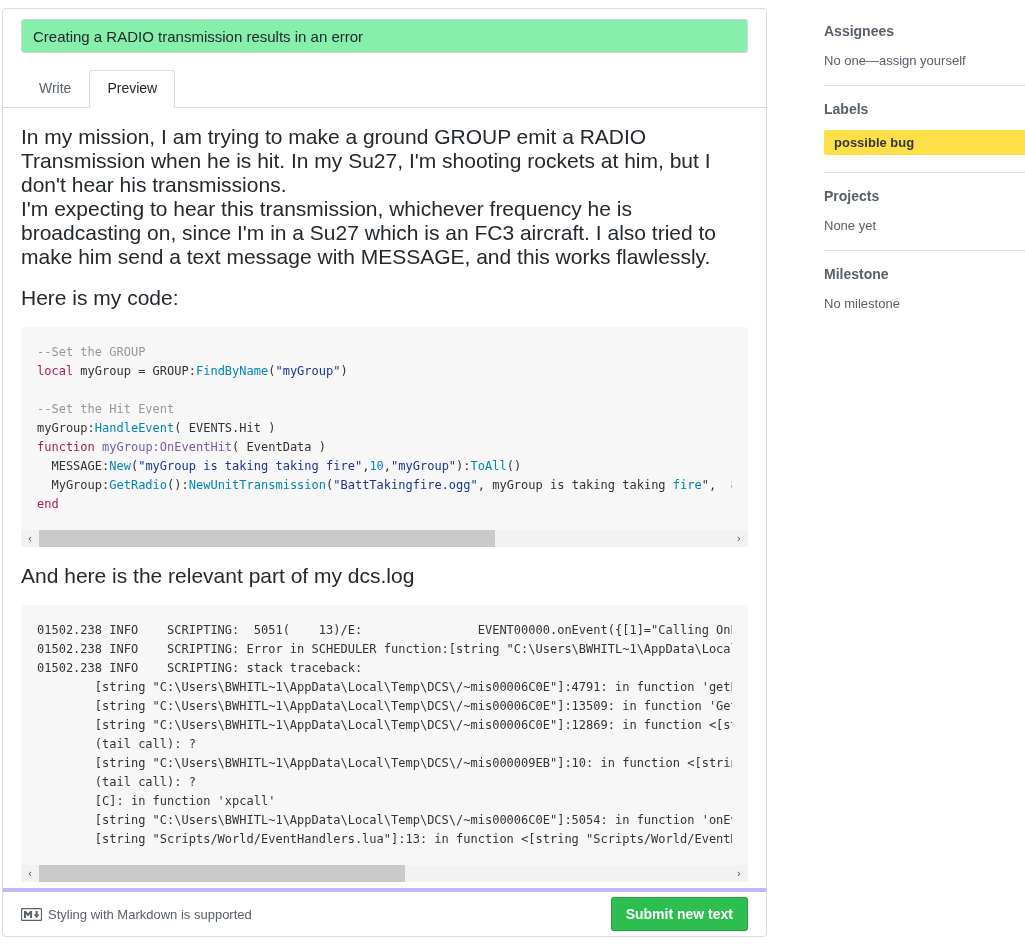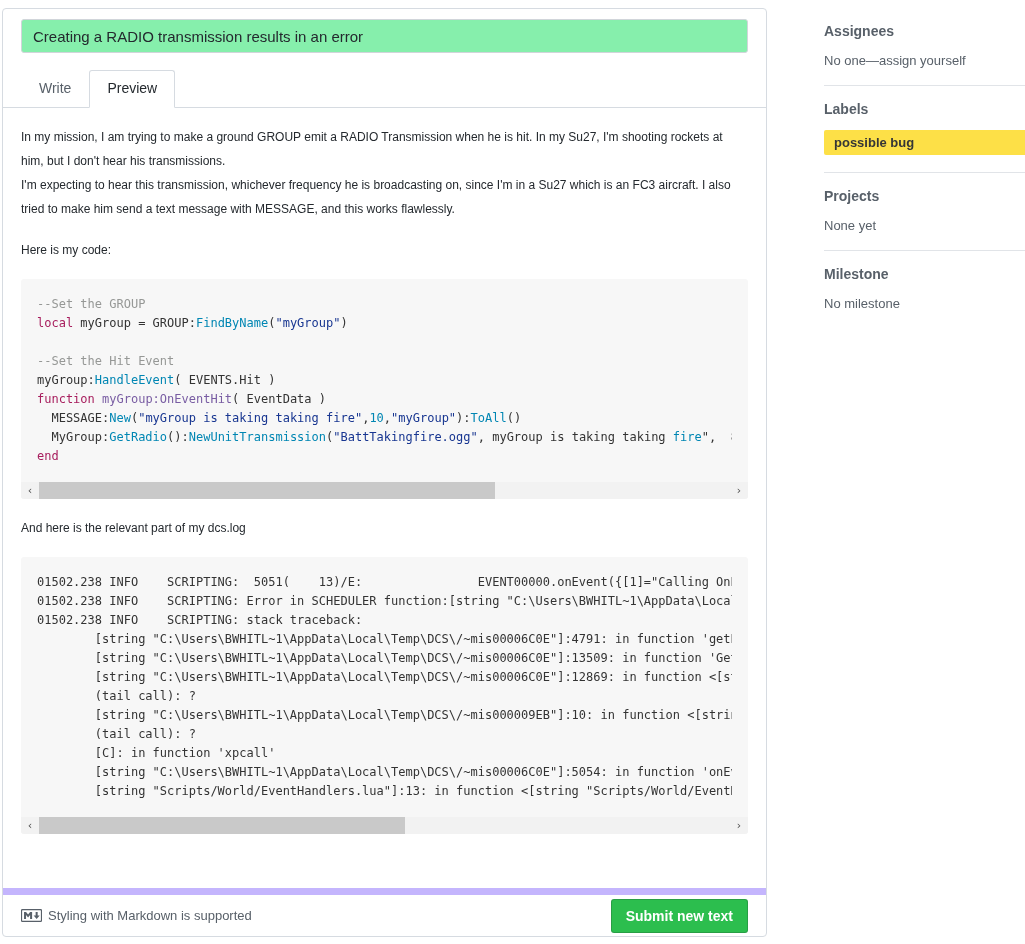--- a/index.html
+++ b/index.html
@@ -16,36 +16,36 @@
     font-family:"Liberation Sans", sans-serif; outline:none; }
 
   .tab-nav { margin-top:17px; border-bottom:1px solid #d6dbe1; padding-left:18px;
     display:flex; height:38px; }
   .tab { padding:9px 17px; font-size:14px; color:#586069; cursor:pointer;
     border:1px solid transparent; border-radius:3px 3px 0 0; margin-bottom:-1px;
     background:transparent; font-family:"Liberation Sans", sans-serif; }
   .tab.active { background:#fff; border-color:#d6dbe1 #d6dbe1 #fff; color:#24292e; }
 
   .preview-body { padding:17px 18px 0 18px; flex:1; overflow:hidden; }
-  .preview-body p { font-size:12px; line-height:24px; color:#24292e; margin-bottom:17px; }
+  .preview-body p { font-size:21px; line-height:24px; color:#24292e; margin-bottom:17px; }
 
   .code-block { background:#f7f7f7; border-radius:3px; margin-bottom:17px; overflow:hidden; }
   .code-content { padding:16px; font-family:"DejaVu Sans Mono", monospace;
     font-size:12px; line-height:19px; white-space:pre; color:#333; overflow:hidden; }
   .code-line { min-height:19px; white-space:pre; overflow:hidden; }
 
   .hscroll { height:17px; background:#f2f2f2; display:flex; align-items:stretch; }
   .hscroll .arrow { width:18px; display:flex; align-items:center; justify-content:center;
     font-size:11px; color:#4d4d4d; cursor:pointer; font-family:"DejaVu Sans", sans-serif; }
   .hscroll .track { flex:1; position:relative; }
   .hscroll .thumb { position:absolute; top:0; bottom:0; background:#c9c9c9; cursor:pointer; }
   .thumb-1 { left:0; width:66%; }
   .thumb-2 { left:0; width:53%; }
 
-  .card-footer { border-top:7px solid #c4b5fd; padding:9px 18px; height:48px;
+  .card-footer { border-top:4px solid #c4b5fd; padding:9px 18px; height:48px;
     display:flex; align-items:center; justify-content:space-between; }
   .md-note { display:flex; align-items:center; gap:6px; font-size:13px; color:#586069; }
   .submit-btn { background:#2cbe4e; color:#fff; font-weight:bold; font-size:14px;
     border:1px solid rgba(27,31,35,0.2); border-radius:3px; padding:8px 14px;
     cursor:pointer; font-family:"Liberation Sans", sans-serif; }
 
   .sidebar { position:absolute; left:824px; top:8px; width:218px; }
   .side-section { padding:15px 0 17px 0; border-bottom:1px solid #e1e4e8; }
   .side-section.last { border-bottom:none; }
   .side-head { display:flex; justify-content:space-between; align-items:center;

